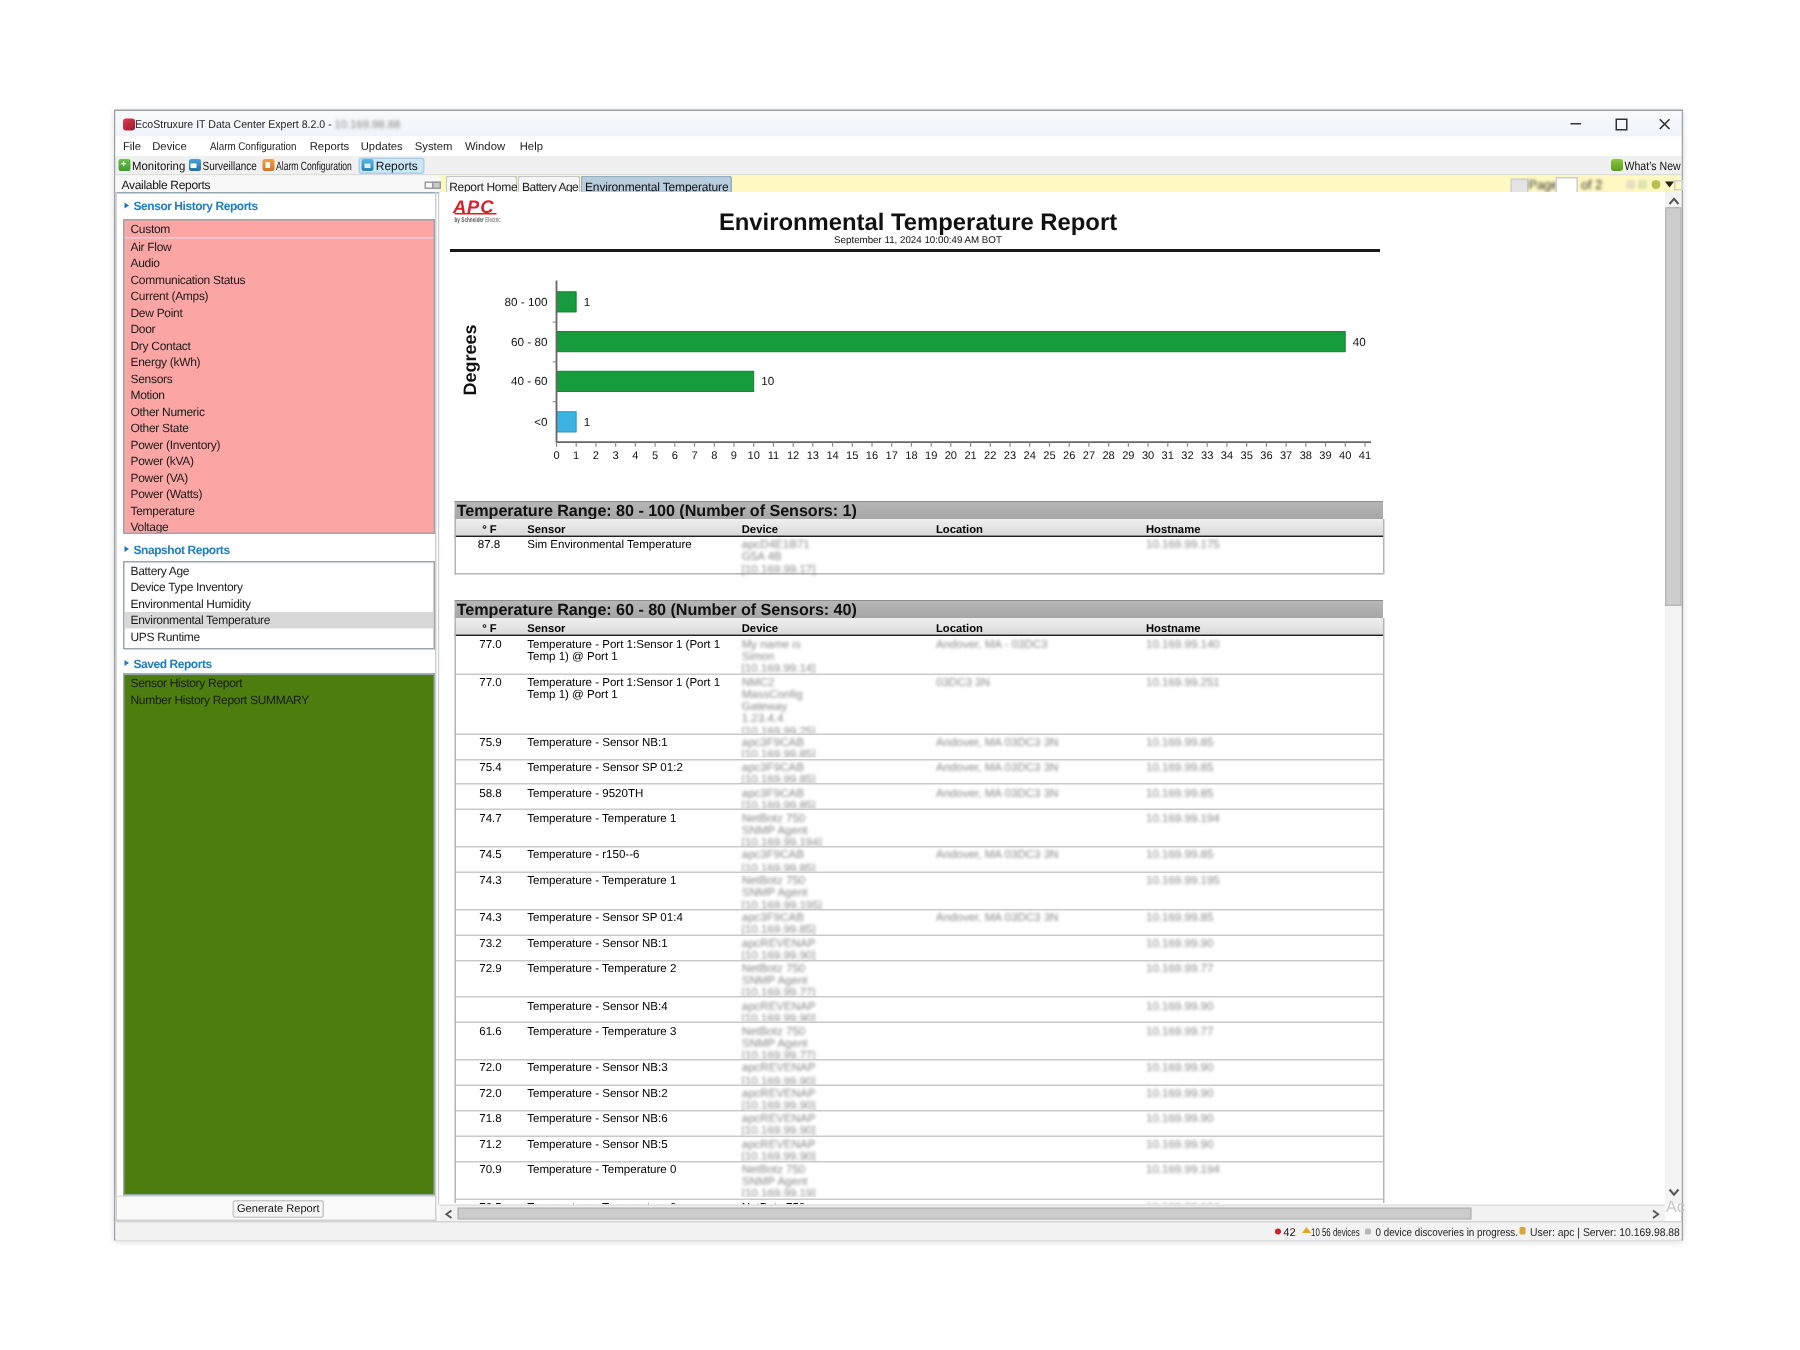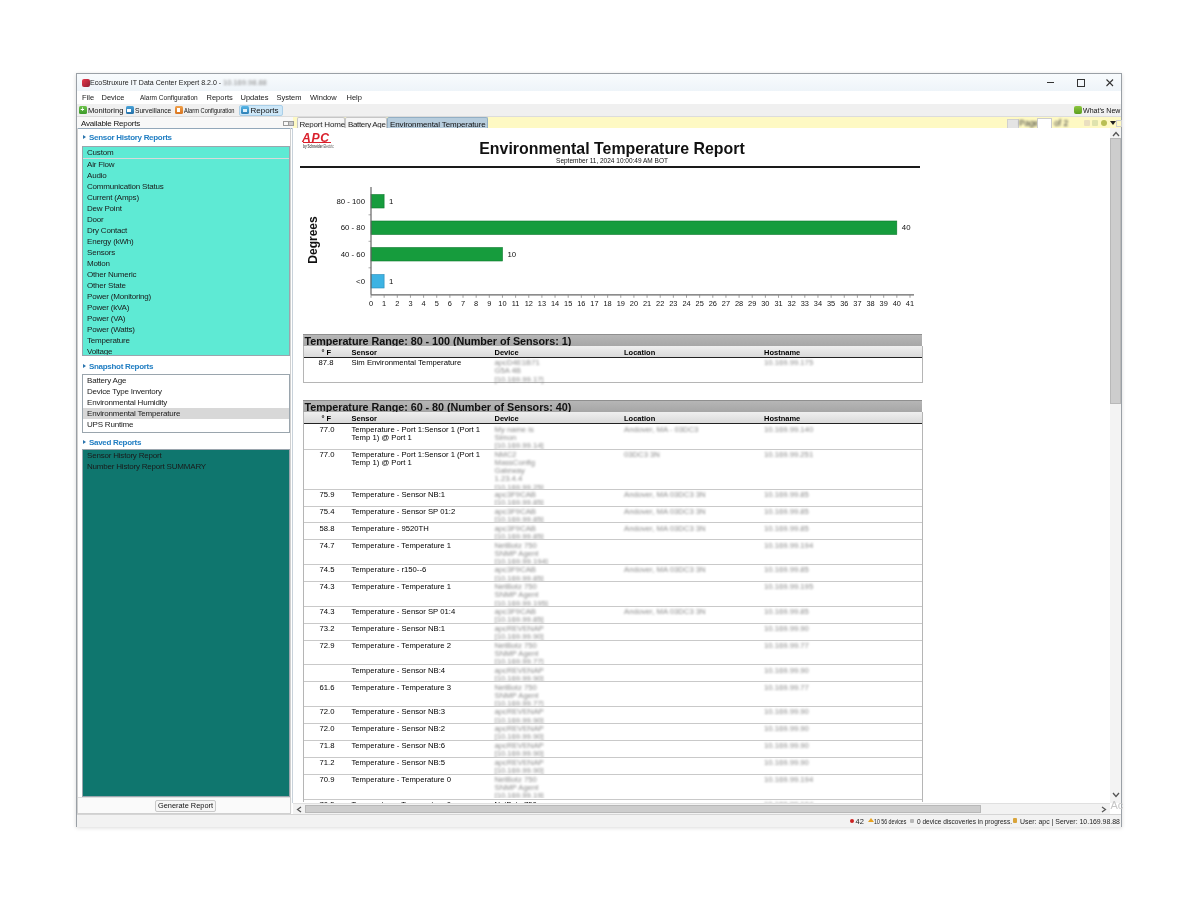--- a/index.html
+++ b/index.html
@@ -72,35 +72,35 @@
 <span class="abs" style="left:1015px;top:3px;width:6px;height:6px;background:#dfe3ae;border-radius:1px;filter:blur(0.6px)"></span>
 <span class="abs" style="left:1023.5px;top:3px;width:6px;height:6px;background:#b9bf55;border-radius:3px;filter:blur(0.4px)"></span>
 <span class="abs" style="left:1032.5px;top:4.5px;width:0;height:0;border-top:4px solid #222;border-left:3.5px solid transparent;border-right:3.5px solid transparent;"></span>
 <span class="abs" style="left:1039px;top:3px;width:4px;height:5px;border:1px solid #cfcfcf;"></span>
 </div>
 </div>
 <div style="position:absolute;left:80px;top:131.5px;width:212px;height:13px;">
     <span style="position:absolute;left:3px;top:3px;width:0;height:0;border-left:3px solid #2a74ad;border-top:2.5px solid transparent;border-bottom:2.5px solid transparent"></span>
     <span style="position:absolute;left:9px;top:1px;font-size:8px;letter-spacing:-0.3px;font-weight:bold;color:#1f7dc2;white-space:nowrap">Sensor History Reports</span>
   </div>
-<div style="position:absolute;left:82px;top:145.5px;width:208px;height:210px;background:#5eead4;border:1px solid #9aa5ad;box-sizing:border-box;overflow:hidden">
+<div style="position:absolute;left:82px;top:145.5px;width:208px;height:210px;background:#fca5a5;border:1px solid #9aa5ad;box-sizing:border-box;overflow:hidden">
 <div style="height:11px;line-height:11px;padding-left:4px;font-size:8px;letter-spacing:-0.2px;color:#1a1a1a;border-bottom:1px solid #d9d9d9;white-space:nowrap">Custom</div>
 <div style="height:11px;line-height:11px;padding-left:4px;font-size:8px;letter-spacing:-0.2px;color:#1a1a1a;white-space:nowrap">Air Flow</div>
 <div style="height:11px;line-height:11px;padding-left:4px;font-size:8px;letter-spacing:-0.2px;color:#1a1a1a;white-space:nowrap">Audio</div>
 <div style="height:11px;line-height:11px;padding-left:4px;font-size:8px;letter-spacing:-0.2px;color:#1a1a1a;white-space:nowrap">Communication Status</div>
 <div style="height:11px;line-height:11px;padding-left:4px;font-size:8px;letter-spacing:-0.2px;color:#1a1a1a;white-space:nowrap">Current (Amps)</div>
 <div style="height:11px;line-height:11px;padding-left:4px;font-size:8px;letter-spacing:-0.2px;color:#1a1a1a;white-space:nowrap">Dew Point</div>
 <div style="height:11px;line-height:11px;padding-left:4px;font-size:8px;letter-spacing:-0.2px;color:#1a1a1a;white-space:nowrap">Door</div>
 <div style="height:11px;line-height:11px;padding-left:4px;font-size:8px;letter-spacing:-0.2px;color:#1a1a1a;white-space:nowrap">Dry Contact</div>
 <div style="height:11px;line-height:11px;padding-left:4px;font-size:8px;letter-spacing:-0.2px;color:#1a1a1a;white-space:nowrap">Energy (kWh)</div>
 <div style="height:11px;line-height:11px;padding-left:4px;font-size:8px;letter-spacing:-0.2px;color:#1a1a1a;white-space:nowrap">Sensors</div>
 <div style="height:11px;line-height:11px;padding-left:4px;font-size:8px;letter-spacing:-0.2px;color:#1a1a1a;white-space:nowrap">Motion</div>
 <div style="height:11px;line-height:11px;padding-left:4px;font-size:8px;letter-spacing:-0.2px;color:#1a1a1a;white-space:nowrap">Other Numeric</div>
 <div style="height:11px;line-height:11px;padding-left:4px;font-size:8px;letter-spacing:-0.2px;color:#1a1a1a;white-space:nowrap">Other State</div>
-<div style="height:11px;line-height:11px;padding-left:4px;font-size:8px;letter-spacing:-0.2px;color:#1a1a1a;white-space:nowrap">Power (Monitoring)</div>
+<div style="height:11px;line-height:11px;padding-left:4px;font-size:8px;letter-spacing:-0.2px;color:#1a1a1a;white-space:nowrap">Power (Inventory)</div>
 <div style="height:11px;line-height:11px;padding-left:4px;font-size:8px;letter-spacing:-0.2px;color:#1a1a1a;white-space:nowrap">Power (kVA)</div>
 <div style="height:11px;line-height:11px;padding-left:4px;font-size:8px;letter-spacing:-0.2px;color:#1a1a1a;white-space:nowrap">Power (VA)</div>
 <div style="height:11px;line-height:11px;padding-left:4px;font-size:8px;letter-spacing:-0.2px;color:#1a1a1a;white-space:nowrap">Power (Watts)</div>
 <div style="height:11px;line-height:11px;padding-left:4px;font-size:8px;letter-spacing:-0.2px;color:#1a1a1a;white-space:nowrap">Temperature</div>
 <div style="height:11px;line-height:11px;padding-left:4px;font-size:8px;letter-spacing:-0.2px;color:#1a1a1a;white-space:nowrap">Voltage</div>
 </div>
 <div style="position:absolute;left:80px;top:361px;width:212px;height:13px;">
     <span style="position:absolute;left:3px;top:3px;width:0;height:0;border-left:3px solid #2a74ad;border-top:2.5px solid transparent;border-bottom:2.5px solid transparent"></span>
     <span style="position:absolute;left:9px;top:1px;font-size:8px;letter-spacing:-0.3px;font-weight:bold;color:#1f7dc2;white-space:nowrap">Snapshot Reports</span>
   </div>
@@ -108,21 +108,21 @@
 <div style="height:11px;line-height:11px;padding-left:4px;font-size:8px;letter-spacing:-0.2px;color:#1a1a1a;white-space:nowrap">Battery Age</div>
 <div style="height:11px;line-height:11px;padding-left:4px;font-size:8px;letter-spacing:-0.2px;color:#1a1a1a;white-space:nowrap">Device Type Inventory</div>
 <div style="height:11px;line-height:11px;padding-left:4px;font-size:8px;letter-spacing:-0.2px;color:#1a1a1a;white-space:nowrap">Environmental Humidity</div>
 <div style="height:11px;line-height:11px;padding-left:4px;font-size:8px;letter-spacing:-0.2px;color:#1a1a1a;background:#d8d8d8;white-space:nowrap">Environmental Temperature</div>
 <div style="height:11px;line-height:11px;padding-left:4px;font-size:8px;letter-spacing:-0.2px;color:#1a1a1a;white-space:nowrap">UPS Runtime</div>
 </div>
 <div style="position:absolute;left:80px;top:436.5px;width:212px;height:13px;">
     <span style="position:absolute;left:3px;top:3px;width:0;height:0;border-left:3px solid #2a74ad;border-top:2.5px solid transparent;border-bottom:2.5px solid transparent"></span>
     <span style="position:absolute;left:9px;top:1px;font-size:8px;letter-spacing:-0.3px;font-weight:bold;color:#1f7dc2;white-space:nowrap">Saved Reports</span>
   </div>
-<div style="position:absolute;left:82px;top:448.5px;width:208px;height:348px;background:#0f766e;border:1px solid #9aa5ad;box-sizing:border-box;overflow:hidden">
+<div style="position:absolute;left:82px;top:448.5px;width:208px;height:348px;background:#4d7c0f;border:1px solid #9aa5ad;box-sizing:border-box;overflow:hidden">
 <div style="height:11px;line-height:11px;padding-left:4px;font-size:8px;letter-spacing:-0.2px;color:#1a1a1a;white-space:nowrap">Sensor History Report</div>
 <div style="height:11px;line-height:11px;padding-left:4px;font-size:8px;letter-spacing:-0.2px;color:#1a1a1a;white-space:nowrap">Number History Report SUMMARY</div>
 </div>
 <div class="abs" style="left:77px;top:798px;width:215px;height:15px;background:#fafafa;">
     <span class="abs" style="left:78px;top:1.5px;width:61px;height:12px;border:1px solid #c9c9c9;background:#f6f6f6;border-radius:2px;box-sizing:border-box;text-align:center;font-size:7.4px;line-height:10.5px;color:#111">Generate Report</span>
   </div>
 <div class="abs" style="left:292px;top:127.5px;width:1px;height:675px;background:#c9d2da;"></div>
 <div class="abs" style="left:77px;top:127.5px;width:214px;height:686px;border:1px solid #d0d0d0;border-top:none;box-sizing:border-box;pointer-events:none;"></div>
 <div class="abs" style="left:78px;top:796.5px;width:212px;height:1px;background:#e0e0e0;"></div>
 <div class="abs" style="left:293px;top:128px;width:816.5px;height:675.2px;background:#fff;overflow:hidden;">

